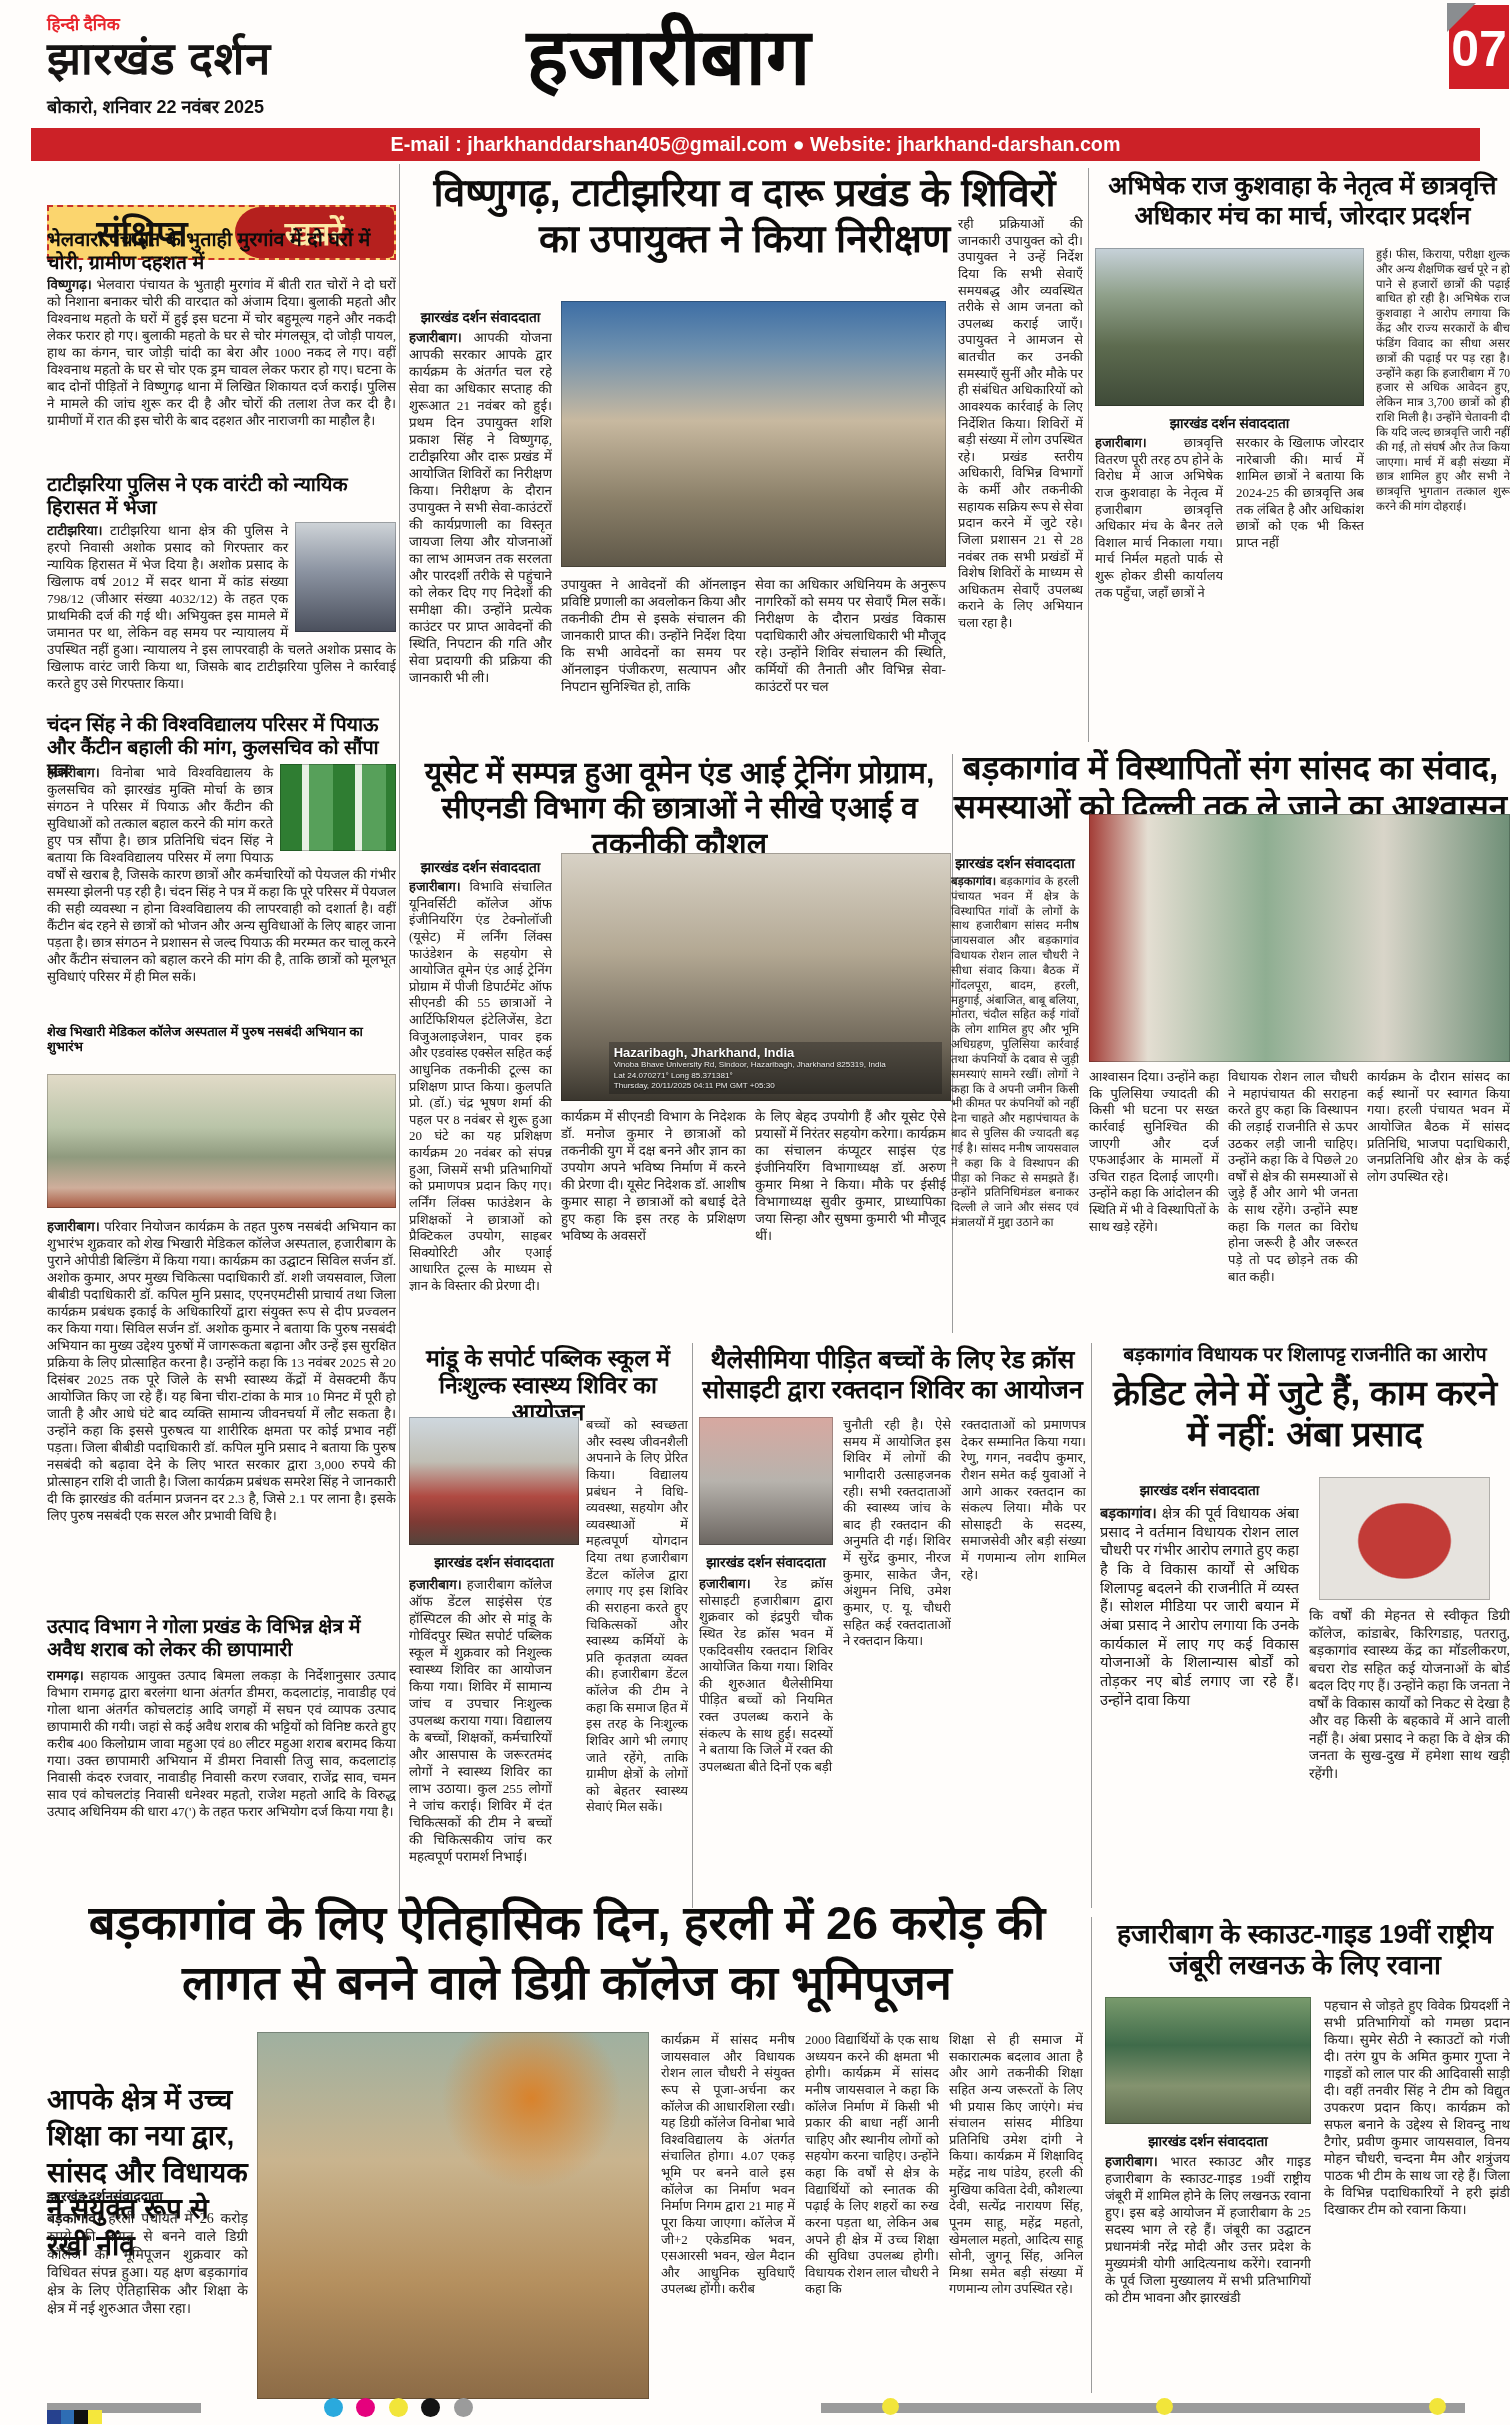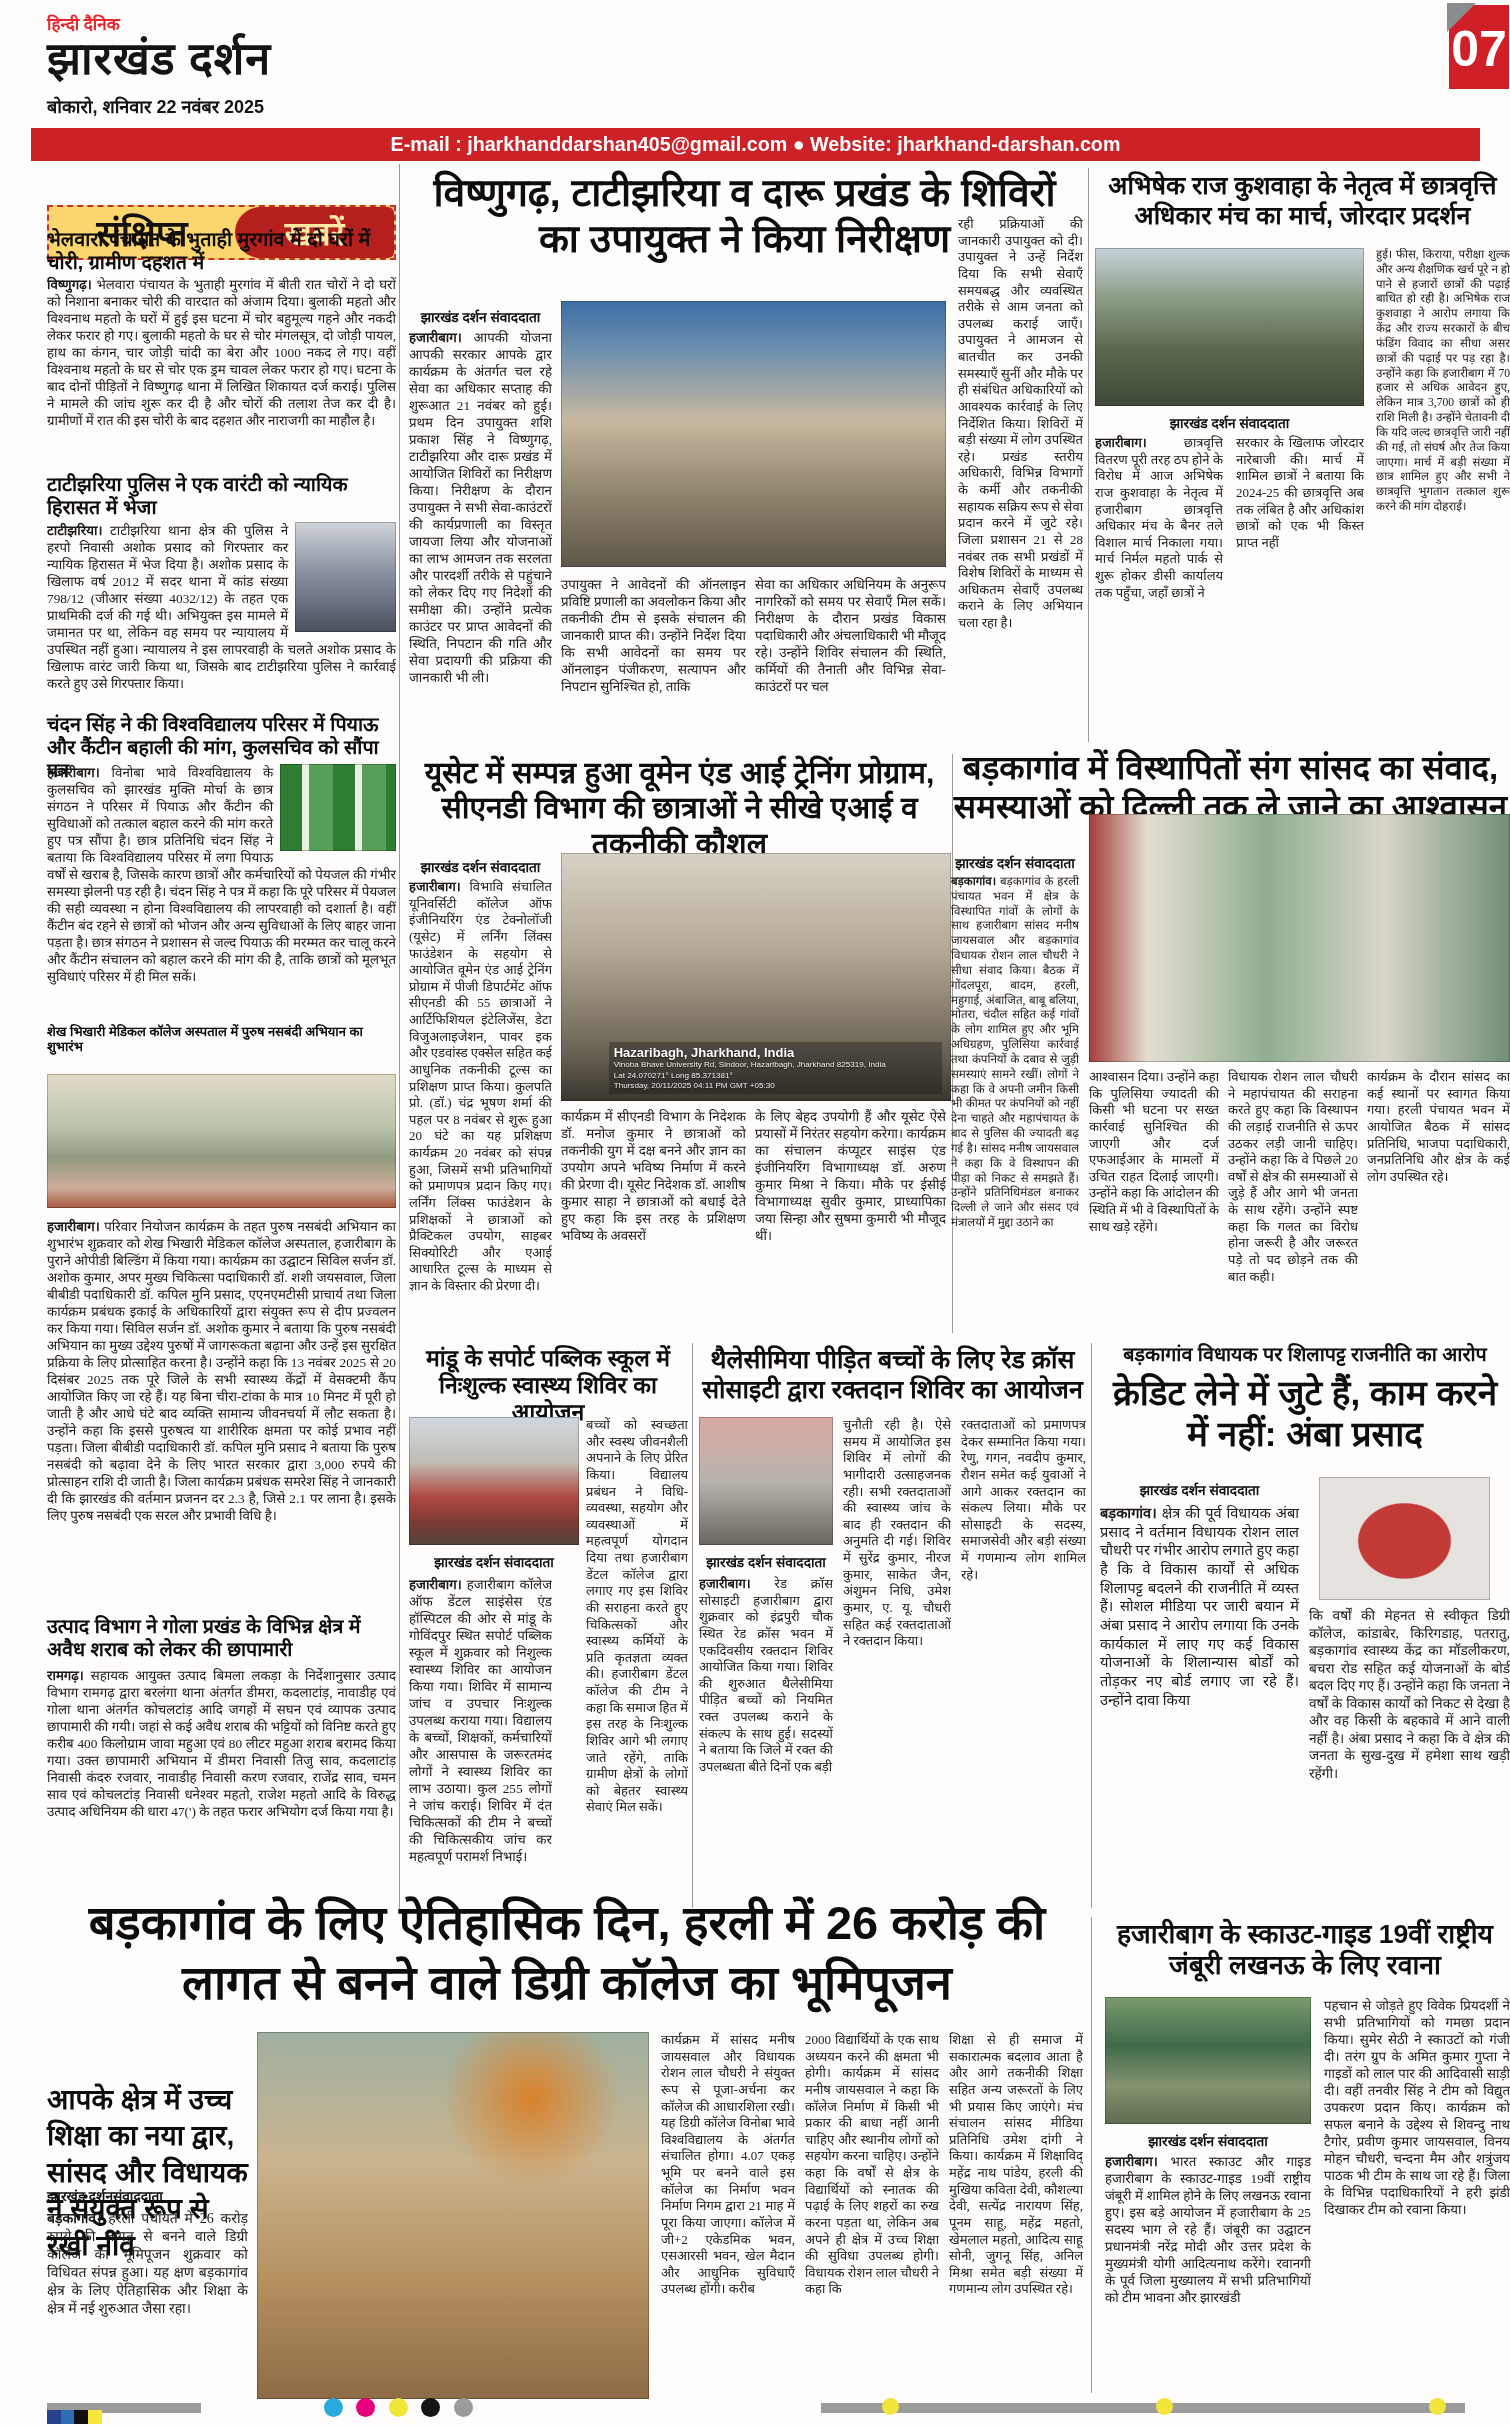--- a/index.html
+++ b/index.html
@@ -58,20 +58,21 @@
 <body>
 
 <div id="page">
 
   <div class="abs" style="left:47px;top:12px;">
     <div class="tagline">हिन्दी दैनिक</div>
     <div class="papername">झारखंड दर्शन</div>
     <div class="dateline abs" style="left:0;top:82px;width:274px;">बोकारो, शनिवार 22 नवंबर 2025</div>
   </div>
 
+  <div class="edition abs" style="left:360px;top:12px;width:617px;">हजारीबाग</div>
 
   <div class="pagebox abs" style="left:1449px;top:5.1px;width:60px;height:84px;">07</div>
 
   <div class="contactbar abs" style="left:31px;top:128px;width:1449px;height:33px;">E-mail : jharkhanddarshan405@gmail.com    ●  Website: jharkhand-darshan.com</div>
 
   <div class="vline abs" style="left:399px;top:164px;height:1747px;"></div>
   <div class="vline abs" style="left:1088px;top:168px;height:574px;"></div>
   <div class="vline abs" style="left:952px;top:754px;height:579px;"></div>
   <div class="vline abs" style="left:692px;top:1343px;height:565px;"></div>
   <div class="vline abs" style="left:1091px;top:1343px;height:565px;"></div>

